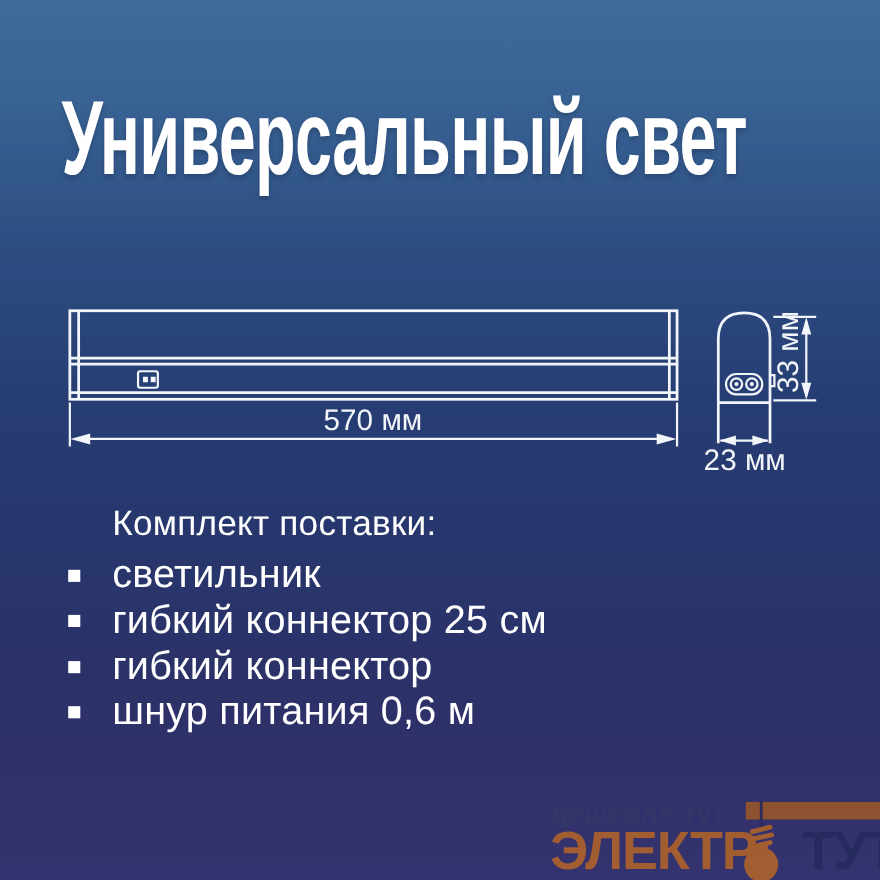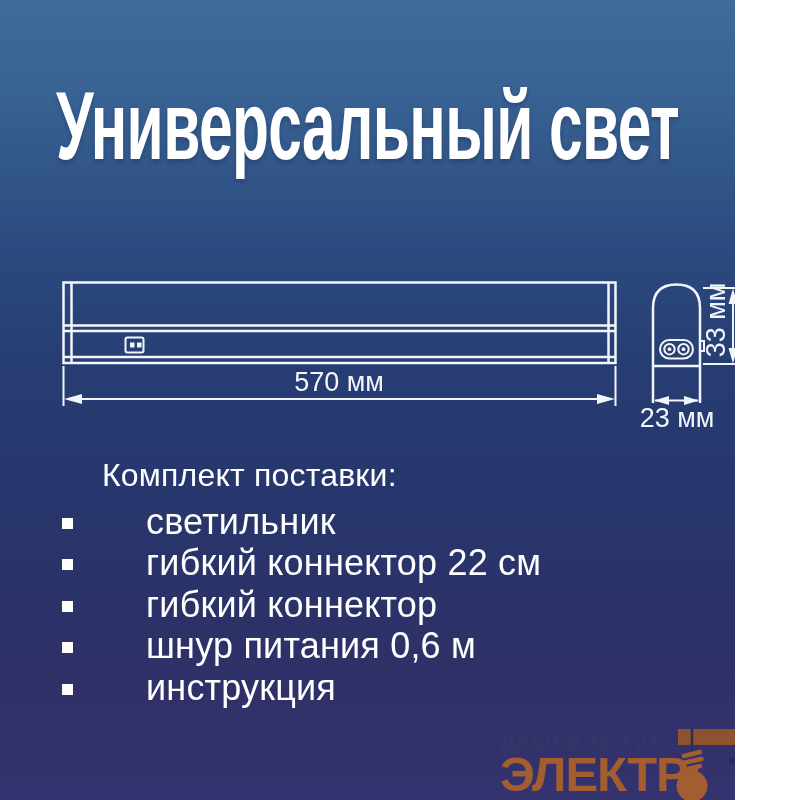--- a/index.html
+++ b/index.html
@@ -1,21 +1,21 @@
 <!DOCTYPE html>
 <html><head>
 <meta charset="utf-8">
 <style>
   html,body{margin:0;padding:0;}
   body{
     width:800px;height:800px;overflow:hidden;
     font-family:"Liberation Sans","DejaVu Sans",sans-serif;
   }
   .canvas{
-    position:relative;width:735px;height:800px;overflow:hidden;
+    position:relative;width:800px;height:800px;overflow:hidden;
     background:linear-gradient(180deg,
       #3e6b9b 0%, #386293 12%, #2c4b80 30%, #263d73 46%,
       #27376d 60%, #2b3268 76%, #313069 88%, #35336f 100%);
   }
   .title{
     position:absolute;left:56px;top:78px;margin:0;
     font-size:96px;line-height:1;font-weight:bold;color:#ffffff;
     white-space:nowrap;letter-spacing:-1px;
     transform:scaleX(0.63);transform-origin:left top;
     text-shadow:0 3px 6px rgba(10,20,40,0.25);
@@ -25,21 +25,21 @@
     font-family:"Liberation Sans","DejaVu Sans",sans-serif;
     font-size:27px;fill:#f2f6fa;
   }
   .package{position:absolute;left:62px;top:451px;color:#ffffff;}
   .package-heading{
     font-size:32px;line-height:48px;padding-left:40px;letter-spacing:0.2px;
   }
   .package-list{list-style:none;margin:2px 0 0 0;padding:0;}
   .package-list li{
     display:flex;align-items:center;height:41.5px;
-    font-size:36px;letter-spacing:0.2px;white-space:nowrap;gap:44px;
+    font-size:36px;letter-spacing:0.2px;white-space:nowrap;
   }
   .bullet{
     width:11px;height:11px;background:#ffffff;flex:0 0 auto;
     margin-right:29px;margin-top:3px;
   }
   .watermark{position:absolute;left:500px;top:724px;width:300px;height:76px;}
   .wm-tagline{
     position:absolute;left:0;top:2px;font-size:25px;font-weight:bold;
     color:#323768;letter-spacing:0.5px;white-space:nowrap;
   }
@@ -117,33 +117,29 @@
 
   <div class="package">
     <div class="package-heading">Комплект поставки:</div>
     <ul class="package-list">
       <li>
         <span class="bullet"></span>
         <span>светильник</span>
       </li>
       <li>
         <span class="bullet"></span>
-        <span>гибкий коннектор 22 см</span>
+        <span>гибкий коннектор 25 см</span>
       </li>
       <li>
         <span class="bullet"></span>
         <span>гибкий коннектор</span>
       </li>
       <li>
         <span class="bullet"></span>
         <span>шнур питания 0,6 м</span>
-      </li>
-      <li>
-        <span class="bullet"></span>
-        <span>инструкция</span>
       </li>
     </ul>
   </div>
 
   <div class="watermark">
     <div class="wm-tagline">дешевле тут</div>
     <div class="wm-bar"></div>
     <div class="wm-brand">
       <span class="orange">ЭЛЕКТР</span><span class="wm-gap"></span><span class="navy">ТУТ</span>
     </div>

